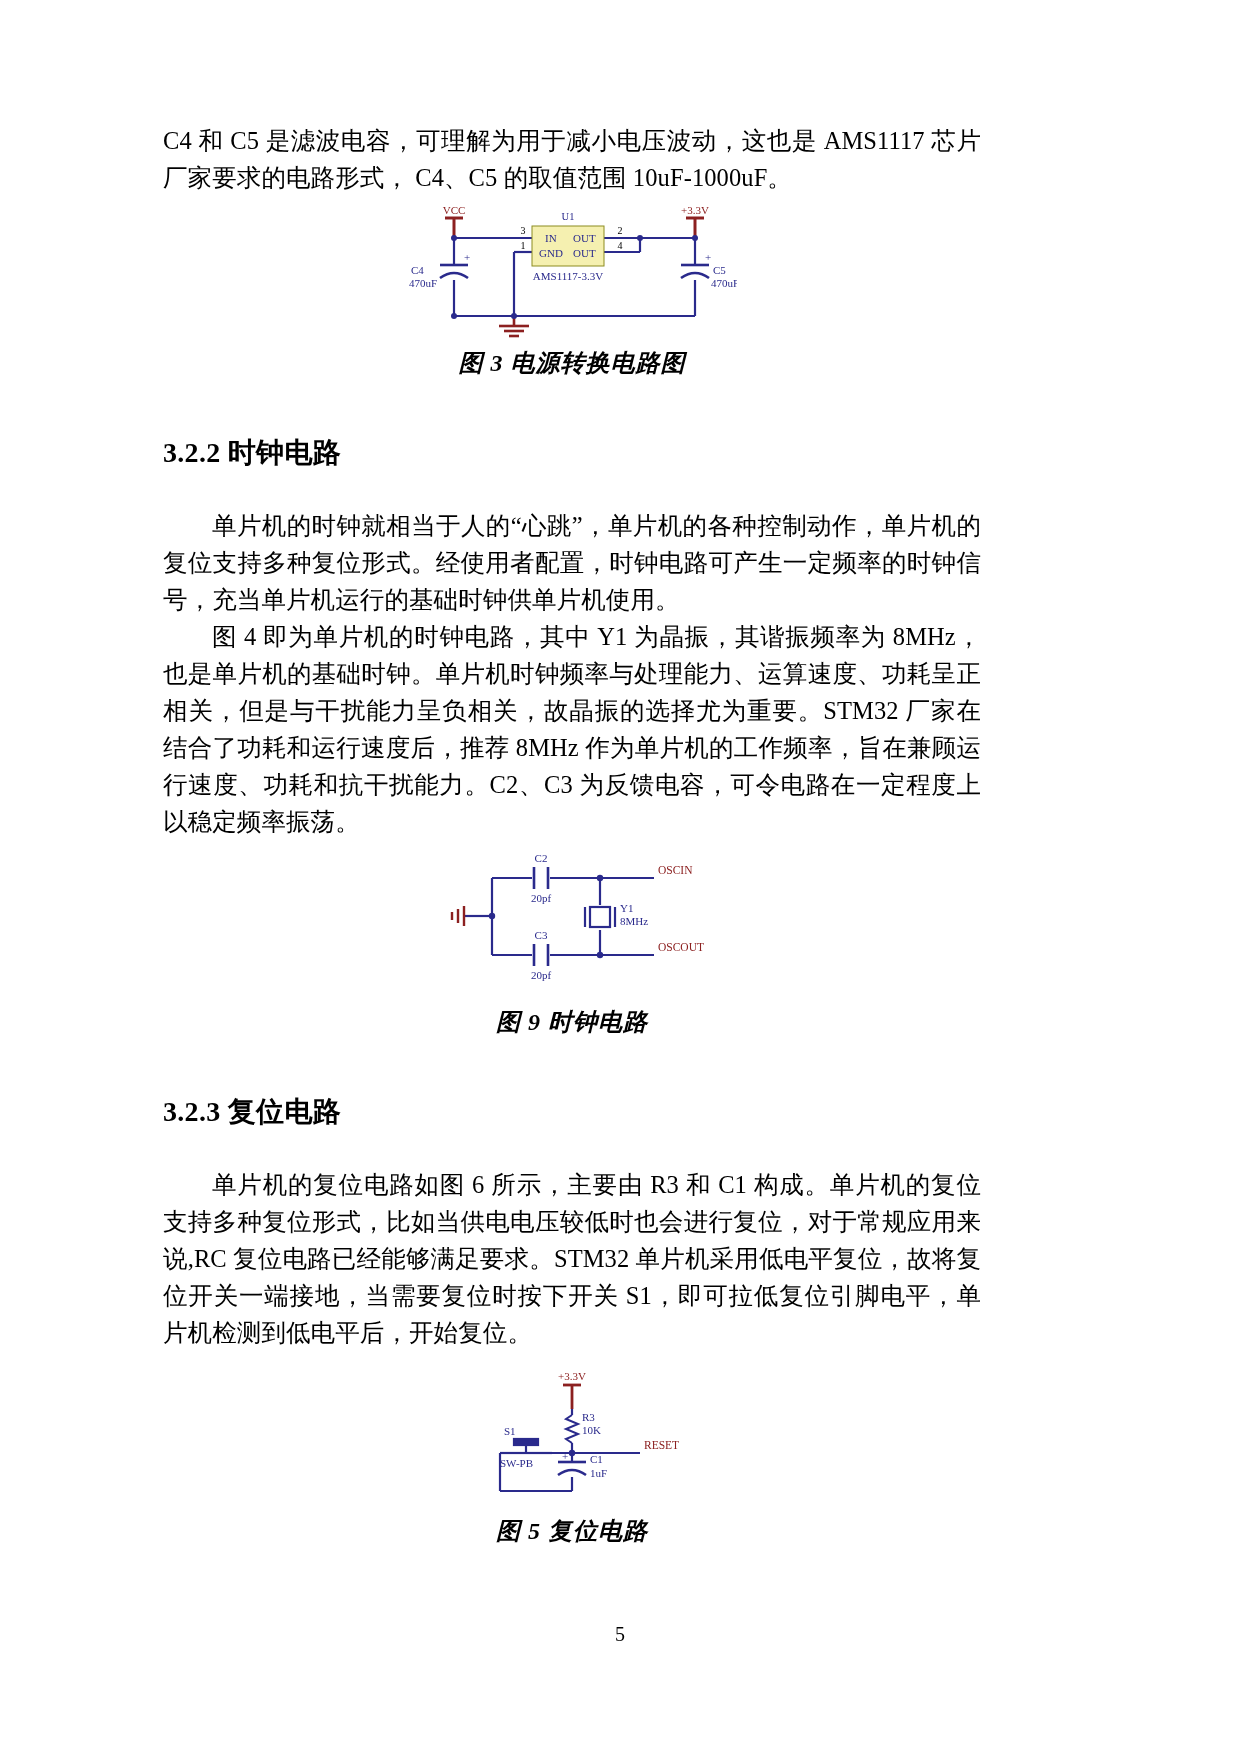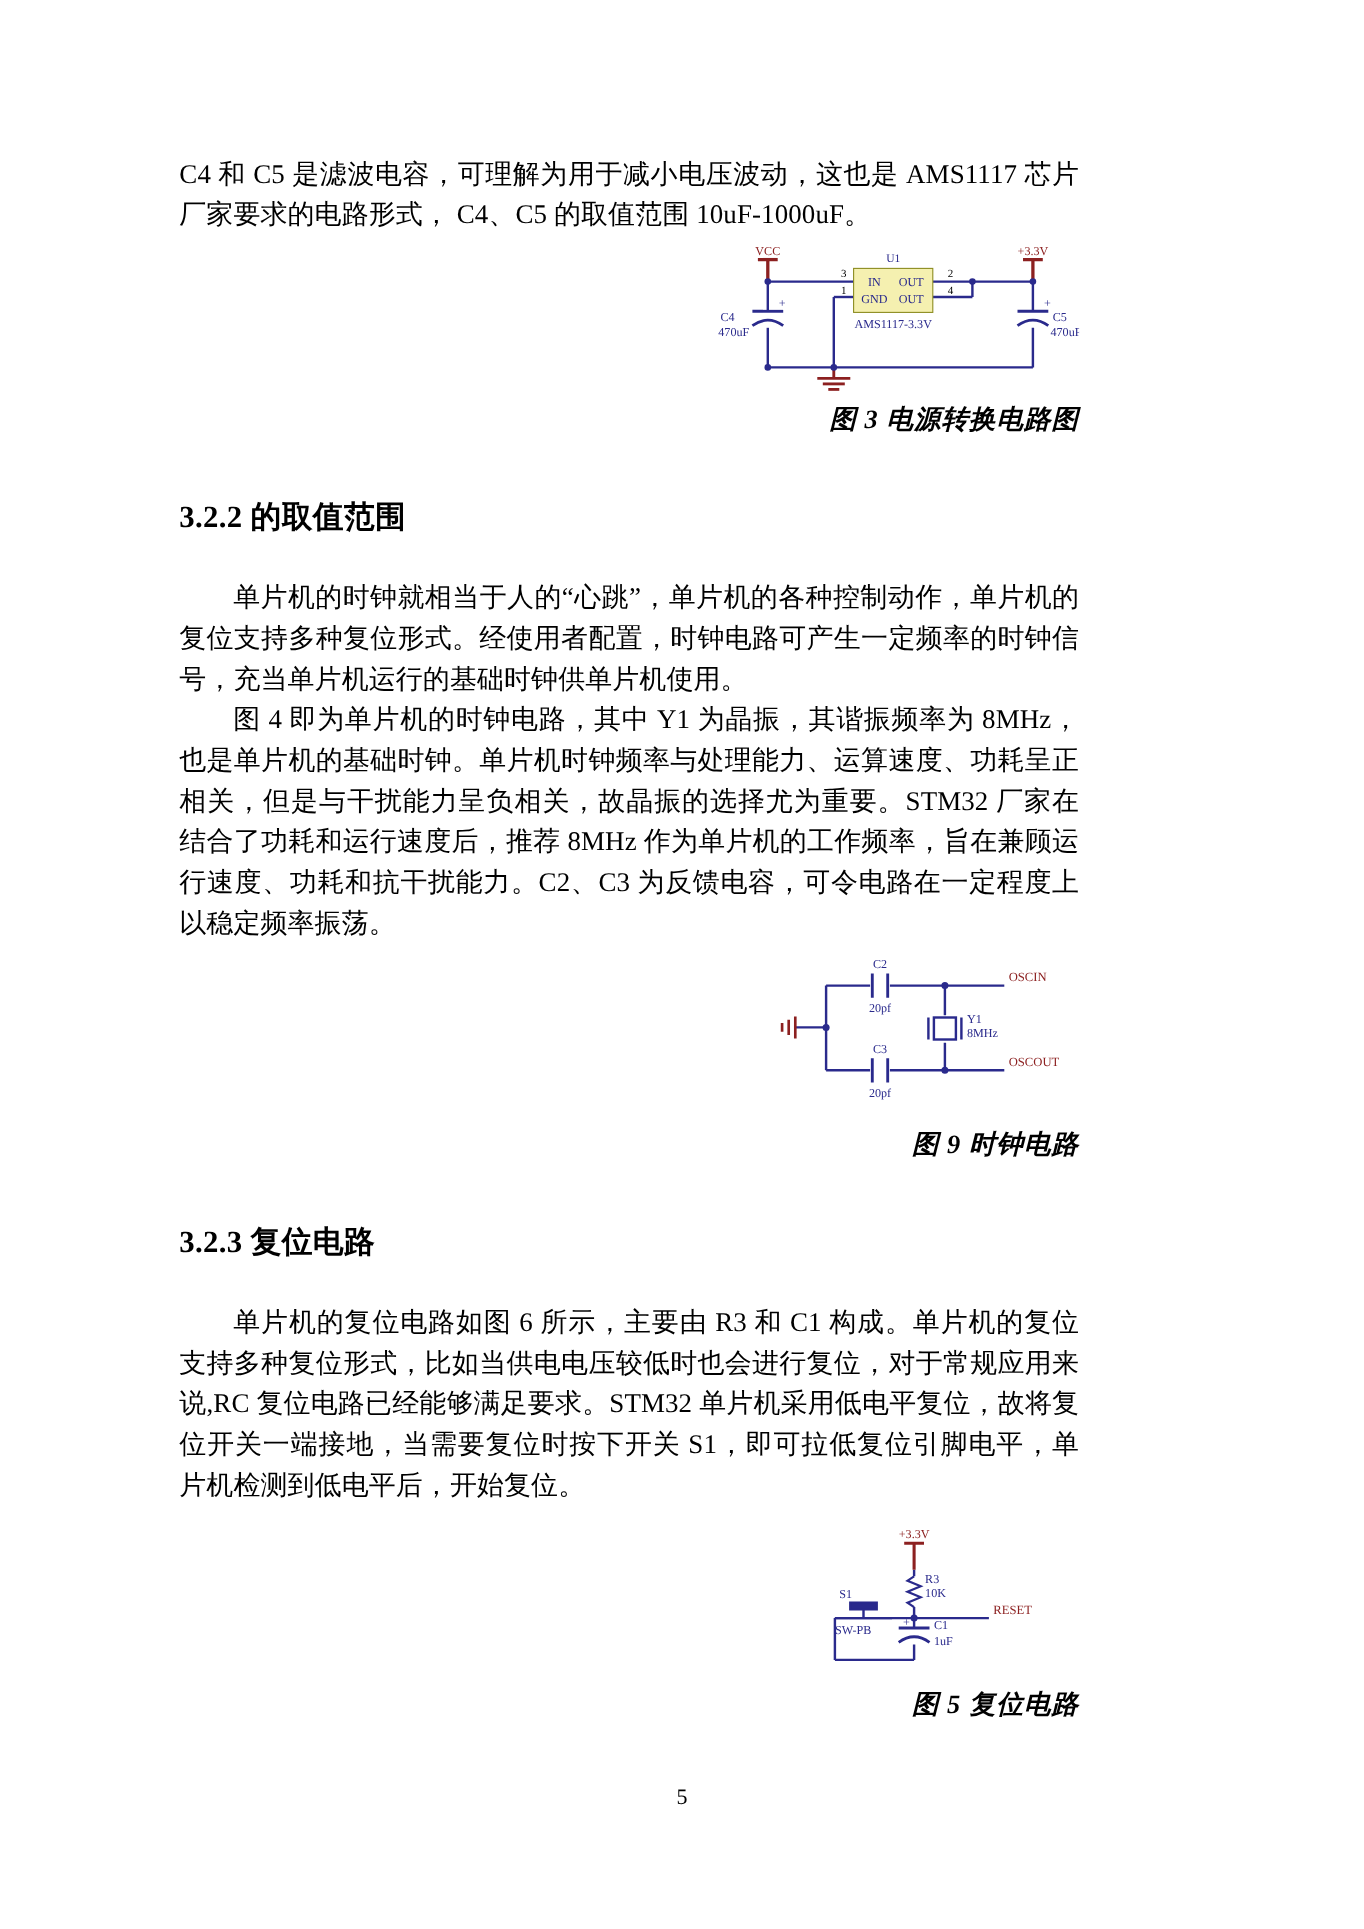--- a/index.html
+++ b/index.html
@@ -13,21 +13,21 @@
     position: relative;
     background: #ffffff;
     font-family: "Liberation Serif", "DejaVu Serif", serif;
     color: #000000;
     box-sizing: border-box;
     overflow: hidden;
   }
   .content {
     position: absolute;
     left: 163px;
-    top: 140px;
+    top: 122px;
     width: 818px;
   }
   p.body {
     font-size: 24.5px;
     line-height: 37px;
     margin: 0;
     text-align: justify;
     text-justify: inter-ideograph;
     letter-spacing: 0.1px;
   }
@@ -43,21 +43,21 @@
   }
   .spacer-lg { height: 54px; }
   .spacer-md { height: 34px; }
   .spacer-sm { height: 18px; }
   .spacer-xs { height: 10px; }
 
   .figure {
     width: 100%;
     display: flex;
     flex-direction: column;
-    align-items: flex-end;
+    align-items: center;
   }
   .figcap {
     font-size: 24px;
     font-weight: bold;
     text-align: center;
     letter-spacing: 1px;
     margin-top: 6px;
     font-style: italic;
   }
   .schematic {
@@ -165,21 +165,21 @@
 
         <text class="s-lbl" x="298" y="55" font-size="11" fill="#2a2a8c">+</text>
         <text class="s-lbl" x="306" y="68" font-size="11" fill="#2a2a8c">C5</text>
         <text class="s-lbl" x="304" y="81" font-size="11" fill="#2a2a8c">470uF</text>
       </svg>
       <div class="figcap">图 3  电源转换电路图</div>
     </div>
 
     <div class="spacer-lg"></div>
 
-    <h3 class="section">3.2.2  的取值范围</h3>
+    <h3 class="section">3.2.2  时钟电路</h3>
 
     <div class="spacer-md"></div>
 
     <p class="body indent">单片机的时钟就相当于人的“心跳”，单片机的各种控制动作，单片机的复位支持多种复位形式。经使用者配置，时钟电路可产生一定频率的时钟信号，充当单片机运行的基础时钟供单片机使用。</p>
     <p class="body indent">图 4 即为单片机的时钟电路，其中 Y1 为晶振，其谐振频率为 8MHz，也是单片机的基础时钟。单片机时钟频率与处理能力、运算速度、功耗呈正相关，但是与干扰能力呈负相关，故晶振的选择尤为重要。STM32 厂家在结合了功耗和运行速度后，推荐 8MHz 作为单片机的工作频率，旨在兼顾运行速度、功耗和抗干扰能力。C2、C3 为反馈电容，可令电路在一定程度上以稳定频率振荡。</p>
 
     <div class="spacer-xs"></div>
 
     <div class="figure">
       <svg class="schematic" width="300" height="150" viewBox="0 0 300 150">

